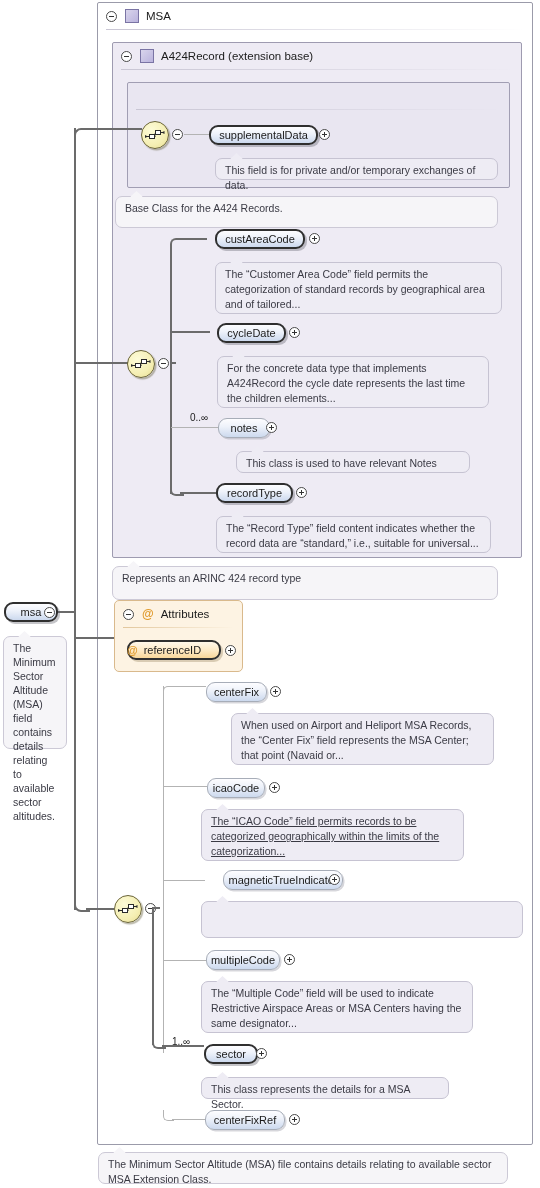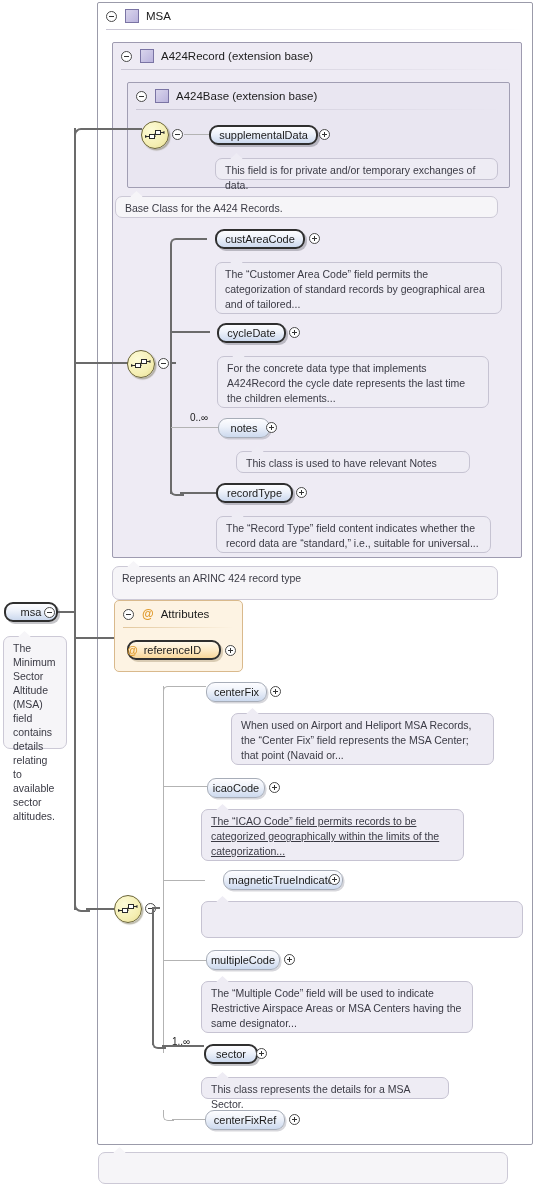--- a/index.html
+++ b/index.html
@@ -92,25 +92,20 @@
 <div class="cbox lvl1" style="left:112px;top:42px;width:410px;height:516px;">
   <div class="chdr">
     <span class="tgl"></span>
     <span class="sq"></span>
     <span class="ttl">A424Record (extension base)</span>
   </div>
   <div class="hsep"></div>
 </div>
 
 <div class="cbox lvl3" style="left:127px;top:82px;width:383px;height:106px;">
-  <div class="chdr">
-    <span class="tgl"></span>
-    <span class="sq"></span>
-    <span class="ttl">A424Base (extension base)</span>
-  </div>
   <div class="hsep"></div>
 </div>
 
 <div class="ln" style="left:74px;top:128px;width:2px;height:782px;"></div>
 
 <div class="corner" style="left:74px;top:128px;width:14px;height:14px;border-right:none;border-bottom:none;border-radius:7px 0 0 0;"></div>
 <div class="ln" style="left:86px;top:128px;width:56px;height:2px;"></div>
 
 <div class="ln" style="left:74px;top:362px;width:54px;height:2px;"></div>
 
@@ -151,21 +146,21 @@
   <span>supplementalData</span>
 </div>
 <div class="nplus" style="left:319px;top:129px;">
   <span class="tgl plus"></span>
 </div>
 <div class="ann" style="left:215px;top:158px;width:283px;height:22px;">
   <span class="tail"></span>
   <span>This field is for private and/or temporary exchanges of data.</span>
 </div>
 
-<div class="ann white" style="left:115px;top:196px;width:383px;height:22px;">
+<div class="ann white" style="left:115px;top:196px;width:383px;height:32px;">
   <span class="tail"></span>
   <span>Base Class for the A424 Records.</span>
 </div>
 
 <div class="seq" style="left:127px;top:350px;">
   <svg width="20" height="16" viewBox="0 0 20 16">
     <g stroke="#2b2b2b" stroke-width="1" fill="#ffffff">
       <rect x="4.5" y="7.5" width="5" height="4"></rect>
       <rect x="10.5" y="3.5" width="5" height="4"></rect>
     </g>
@@ -342,13 +337,14 @@
 
 <div class="node opt" style="left:205px;top:1110px;width:80px;">
   <span>centerFixRef</span>
 </div>
 <div class="nplus" style="left:289px;top:1114px;">
   <span class="tgl plus"></span>
 </div>
 
 <div class="ann white" style="left:98px;top:1152px;width:410px;height:32px;">
   <span class="tail"></span>
+  <span>The Minimum Sector Altitude (MSA) file contains details relating to available sector MSA Extension Class.</span>
 </div>
 
 </body></html>

